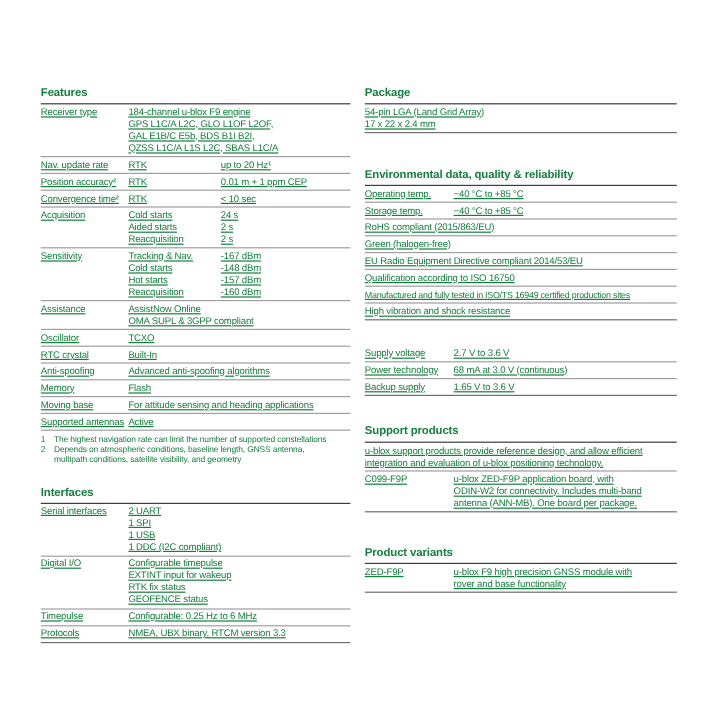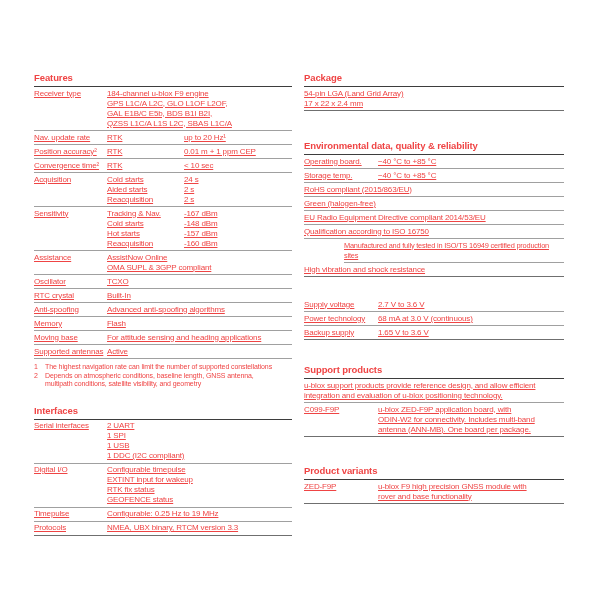--- a/index.html
+++ b/index.html
@@ -1,38 +1,38 @@
 <!DOCTYPE html>
 <html><head>
 <meta charset="utf-8">
 <style>
   html,body{margin:0;padding:0;background:#ffffff;}
   .page{
     position:relative;width:600px;height:600px;background:#ffffff;
-    font-family:"Liberation Sans", sans-serif;color:#ef4444;overflow:hidden;
+    font-family:"Liberation Sans", sans-serif;color:#15803d;overflow:hidden;
   }
   .col{position:absolute;top:72px;}
   .col-left{left:34px;width:258px;}
   .col-right{left:304px;width:260px;}
   .sec{margin:0;}
   .sec-title{
     font-size:9.5px;font-weight:bold;letter-spacing:-0.1px;
     padding:0 0 3px 0;border-bottom:1px solid #3d3d3d;
   }
   .row{
     display:grid;border-bottom:1px solid #a0a0a0;
     padding:1.5px 0 1.5px 0;font-size:8px;line-height:10px;letter-spacing:-0.15px;text-decoration:underline;
   }
   .row:last-of-type{border-bottom:1px solid #6f6f6f;}
   .row>div{white-space:pre-line;}
   .r3{grid-template-columns:73px 77px 1fr;}
   .r2{grid-template-columns:73px 1fr;}
   .r2r{grid-template-columns:74px 1fr;}
   .r1{grid-template-columns:1fr;}
-  .tight{font-size:7.4px;letter-spacing:-0.2px;margin-left:40px;}
+  .tight{font-size:7.4px;letter-spacing:-0.2px;}
   .footnotes{margin-top:4px;font-size:7px;line-height:8.5px;letter-spacing:-0.1px;}
   .fn{display:grid;grid-template-columns:11px 1fr;}
   .fn>div{white-space:pre-line;}
   .mt-interfaces{margin-top:16px;}
   .mt-env{margin-top:29px;}
   .mt-elec{margin-top:21px;}
   .mt-support{margin-top:24px;}
   .mt-variants{margin-top:28px;}
 </style>
 </head>
@@ -141,21 +141,21 @@
       </div>
       <div class="row r2">
         <div>Digital I/O</div>
         <div>Configurable timepulse
 EXTINT input for wakeup
 RTK fix status
 GEOFENCE status</div>
       </div>
       <div class="row r2">
         <div>Timepulse</div>
-        <div>Configurable: 0.25 Hz to 19 MHz</div>
+        <div>Configurable: 0.25 Hz to 6 MHz</div>
       </div>
       <div class="row r2">
         <div>Protocols</div>
         <div>NMEA, UBX binary, RTCM version 3.3</div>
       </div>
     </div>
 
   </div>
 
   <div class="col col-right">
@@ -164,21 +164,21 @@
       <div class="sec-title">Package</div>
       <div class="row r1">
         <div>54-pin LGA (Land Grid Array)
 17 x 22 x 2.4 mm</div>
       </div>
     </div>
 
     <div class="sec mt-env">
       <div class="sec-title">Environmental data, quality &amp; reliability</div>
       <div class="row r2r">
-        <div>Operating board.</div>
+        <div>Operating temp.</div>
         <div>−40 °C to +85 °C</div>
       </div>
       <div class="row r2r">
         <div>Storage temp.</div>
         <div>−40 °C to +85 °C</div>
       </div>
       <div class="row r1">
         <div>RoHS compliant (2015/863/EU)</div>
       </div>
       <div class="row r1">

